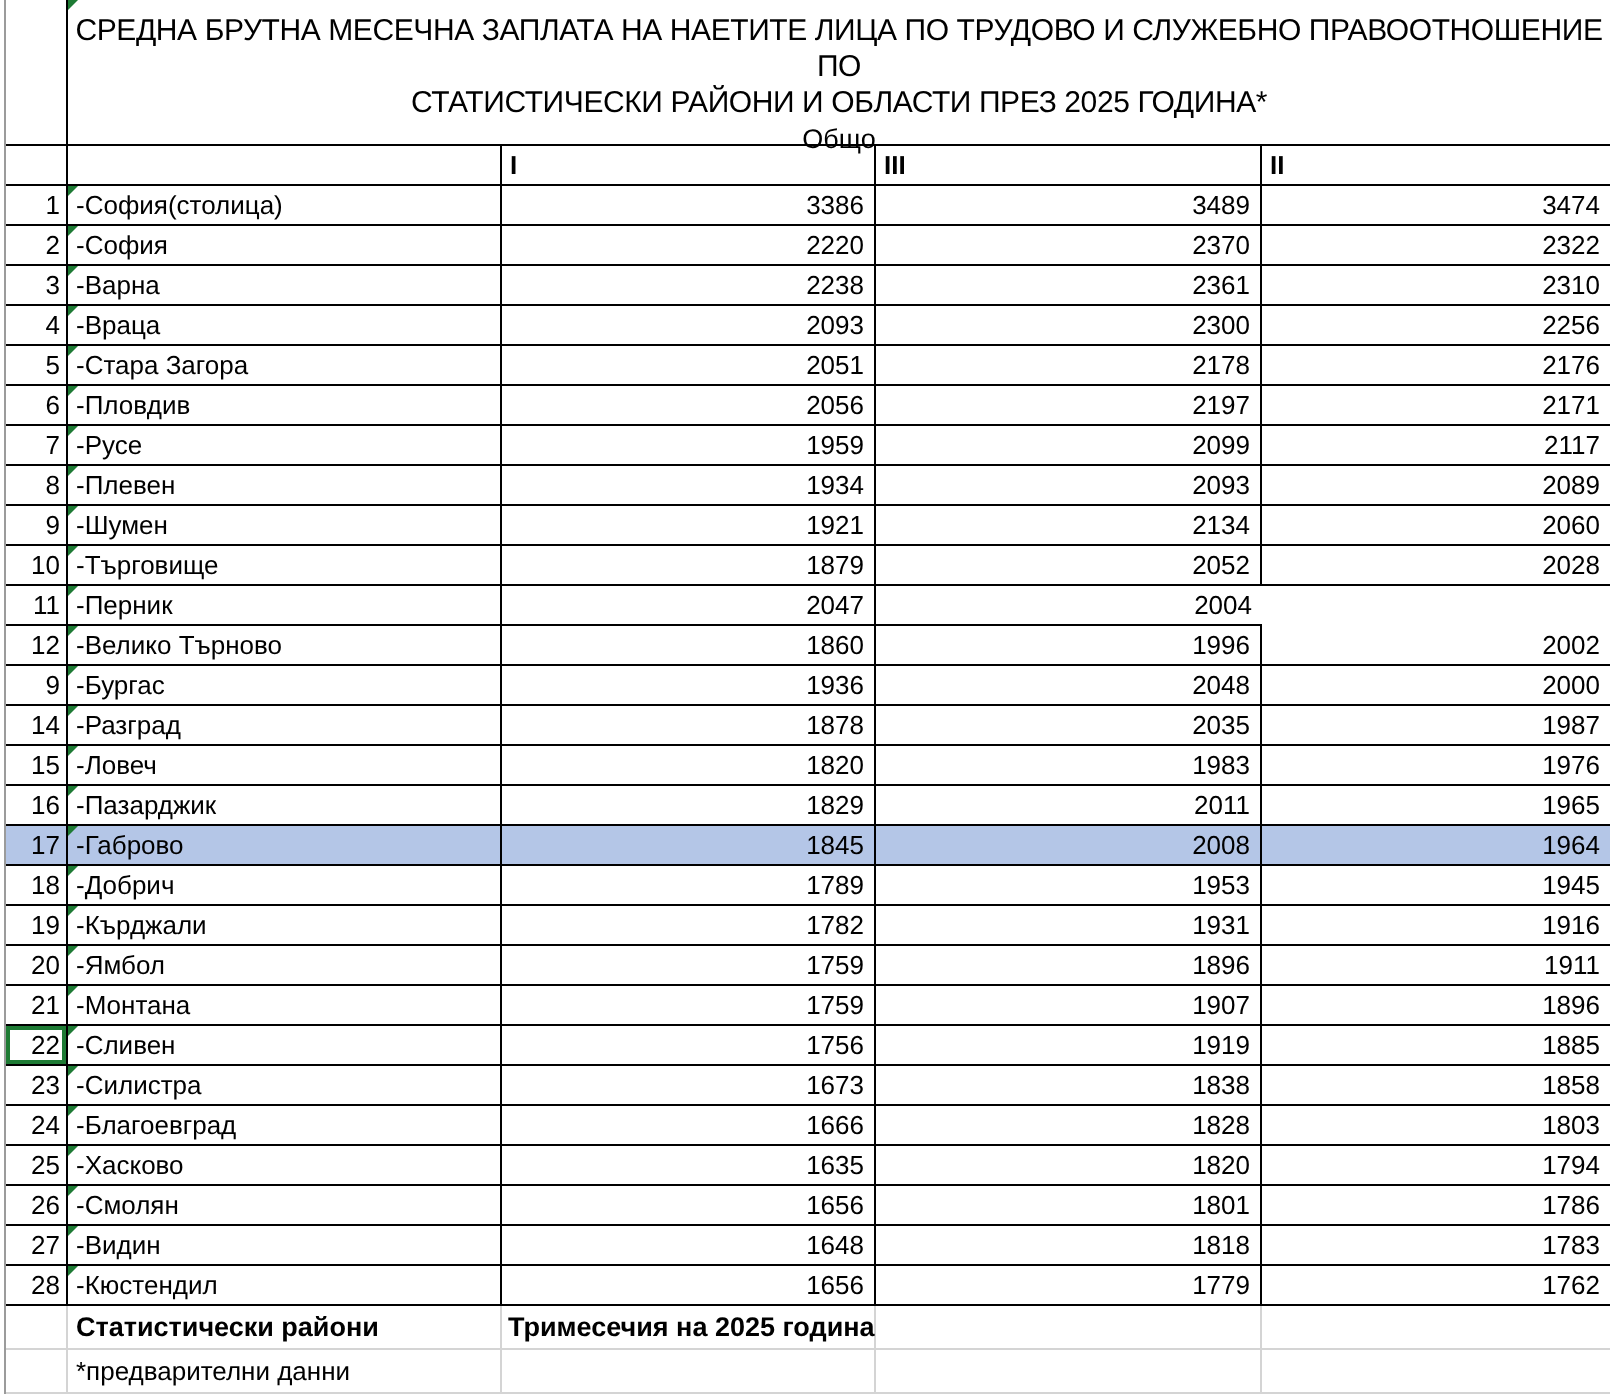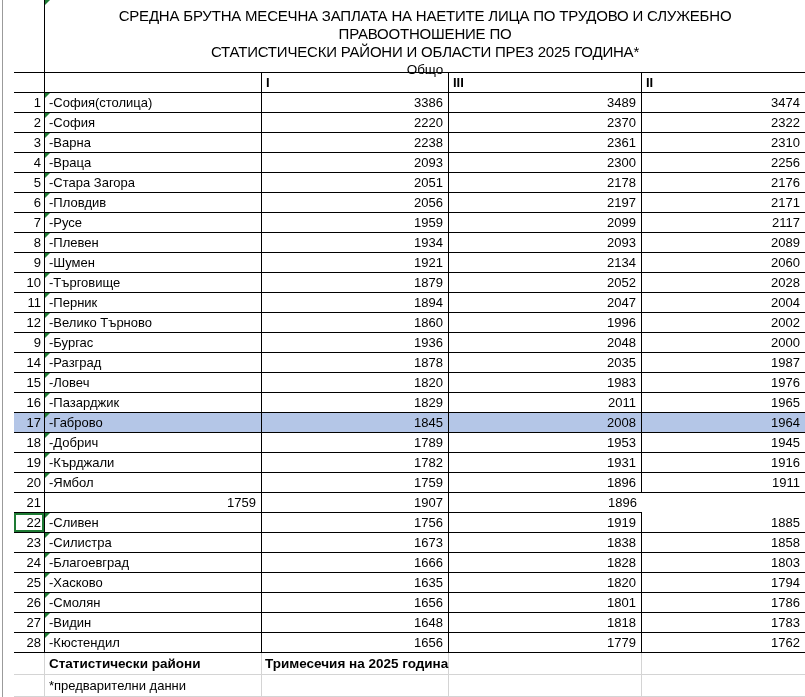--- a/index.html
+++ b/index.html
@@ -5,21 +5,21 @@
   html,body { margin:0; padding:0; background:#ffffff; }
   body {
     width:805px; height:697px; overflow:hidden;
     font-family:"Liberation Sans", sans-serif;
     color:#000; font-size:13px;
     position:relative;
   }
   * { box-sizing:border-box; }
 
   .sheet { position:absolute; left:2px; top:0; width:803px; height:697px;
-           border-left:1px solid #9b9b9b;padding-left:11px; }
+           border-left:1px solid #9b9b9b; }
 
   
   .title-block { display:flex; height:72px; }
   .corner-col  { width:31px; border-right:1px solid #000; }
   .title-cell  { flex:1; position:relative; text-align:center; padding-top:7px; }
   .title-line  { font-size:15px; line-height:18px; letter-spacing:-0.2px; }
   .subtitle    { font-size:13.5px; margin-top:1px; }
 
   
   .grid-row { display:grid; grid-template-columns:31px 217px 187px 193px 1fr; }
@@ -150,21 +150,20 @@
       <div class="grid-row data-row">
       <div class="cell num">10</div>
       <div class="cell name"><span class="gtri"></span><span>-Търговище</span></div>
       <div class="cell val">1879</div>
       <div class="cell val">2052</div>
       <div class="cell val">2028</div>
     </div>
       <div class="grid-row data-row">
       <div class="cell num">11</div>
       <div class="cell name"><span class="gtri"></span><span>-Перник</span></div>
-      <div class="cell val">1894</div>
       <div class="cell val">2047</div>
       <div class="cell val">2004</div>
     </div>
       <div class="grid-row data-row">
       <div class="cell num">12</div>
       <div class="cell name"><span class="gtri"></span><span>-Велико Търново</span></div>
       <div class="cell val">1860</div>
       <div class="cell val">1996</div>
       <div class="cell val">2002</div>
     </div>
@@ -219,20 +218,21 @@
     </div>
       <div class="grid-row data-row">
       <div class="cell num">20</div>
       <div class="cell name"><span class="gtri"></span><span>-Ямбол</span></div>
       <div class="cell val">1759</div>
       <div class="cell val">1896</div>
       <div class="cell val">1911</div>
     </div>
       <div class="grid-row data-row">
       <div class="cell num">21</div>
+      <div class="cell name"><span class="gtri"></span><span>-Монтана</span></div>
       <div class="cell val">1759</div>
       <div class="cell val">1907</div>
       <div class="cell val">1896</div>
     </div>
       <div class="grid-row data-row sel">
       <div class="cell num">22</div>
       <div class="cell name"><span class="gtri"></span><span>-Сливен</span></div>
       <div class="cell val">1756</div>
       <div class="cell val">1919</div>
       <div class="cell val">1885</div>

